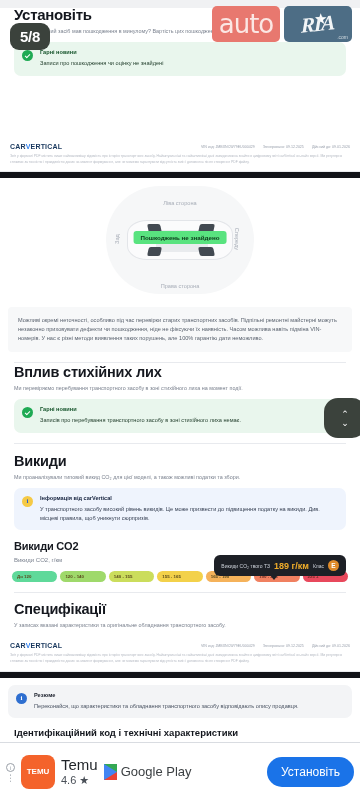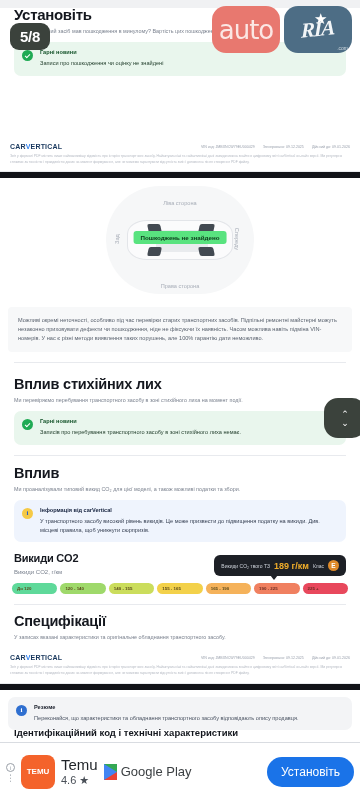--- a/index.html
+++ b/index.html
@@ -42,21 +42,21 @@
   .card-grey .ico { background:#2f6fd0; }
   .card-grey .ico:before { content:"i"; color:#fff; font-size:7px; font-weight:bold; font-family:"Liberation Serif",serif; }
   .card-grey .c-head { color:#1a1f2b; }
   .card-grey .c-body { font-size:5.6px; color:#4a5362; margin-top:4px; line-height:1.5; }
 
   hr.div { border:0; border-top:1px solid #e8eaee; margin:10px 14px 0; }
 
   
   #top-ad { position:absolute; top:0; left:0; width:360px; height:8px; background:#f0f1f3; }
   #logo-strip { position:absolute; top:6px; right:8px; display:flex; gap:4px; z-index:5; }
-  .logo-tile { width:68px; height:47px; border-radius:14px; display:flex; align-items:center; justify-content:center; }
+  .logo-tile { width:68px; height:36px; border-radius:5px; display:flex; align-items:center; justify-content:center; }
   .logo-auto { background:#e8786f; color:#fbe7e4; font-size:26px; letter-spacing:-1px; font-family:"DejaVu Sans",sans-serif; }
   .logo-ria { background:#4d6d85; position:relative; overflow:hidden; }
   .logo-ria .ria-txt { color:#f2f5f7; font-size:21px; font-weight:bold; font-style:italic; letter-spacing:-1px; transform:skewY(-6deg); font-family:"Liberation Serif",serif; }
   .logo-ria .star { position:absolute; top:4px; left:30px; color:#fff; font-size:15px; }
   .logo-ria .dotcom { position:absolute; bottom:2px; right:4px; color:#cfd9e0; font-size:5px; }
 
   
   #dmg { position:absolute; top:6px; left:0; width:360px; }
   #dmg h1 { font-size:15px; font-weight:bold; color:#14171e; letter-spacing:-0.3px; }
 
@@ -205,34 +205,34 @@
   </div>
   <div class="dmgpill">Пошкоджень не знайдено</div>
 </div>
 
 <div id="disc">
   <p>Можливі окремі неточності, особливо під час перевірки старих транспортних засобів. Підпільні ремонтні майстерні можуть незаконно приховувати дефекти чи пошкодження, ніде не фіксуючи їх наявність. Часом можлива навіть підміна VIN-номерів. У нас є різні методи виявлення таких порушень, але 100% гарантію дати неможливо.</p>
 </div>
 
 <hr class="div">
 
-<div class="sect" style="margin-top:13px">
+<div class="sect" style="margin-top:1px">
   <h2 class="title">Вплив стихійних лих</h2>
   <p class="sub">Ми перевіряємо перебування транспортного засобу в зоні стихійного лиха на момент події.</p>
   <div class="card-green">
     <span class="ico"></span>
     <div class="c-head">Гарні новини</div>
     <div class="c-body">Записів про перебування транспортного засобу в зоні стихійного лиха немає.</div>
   </div>
 </div>
 
 <hr class="div">
 
 <div class="sect" style="margin-top:9px">
-  <h2 class="title">Вплив</h2>
+  <h2 class="title">Викиди</h2>
   <p class="sub">Ми проаналізували типовий викид CO₂ для цієї моделі, а також можливі податки та збори.</p>
   <div class="card-blue">
     <span class="ico"></span>
     <div class="c-head">Інформація від carVertical</div>
     <div class="c-body">У транспортного засобу високий рівень викидів. Це може призвести до підвищення податку на викиди. Див. місцеві правила, щоб уникнути сюрпризів.</div>
   </div>
   <h2 class="title" style="margin-top:10px;font-size:11px">Викиди CO2</h2>
   <p class="sub" style="font-size:6px">Викиди CO2, г/км</p>
 </div>
 

